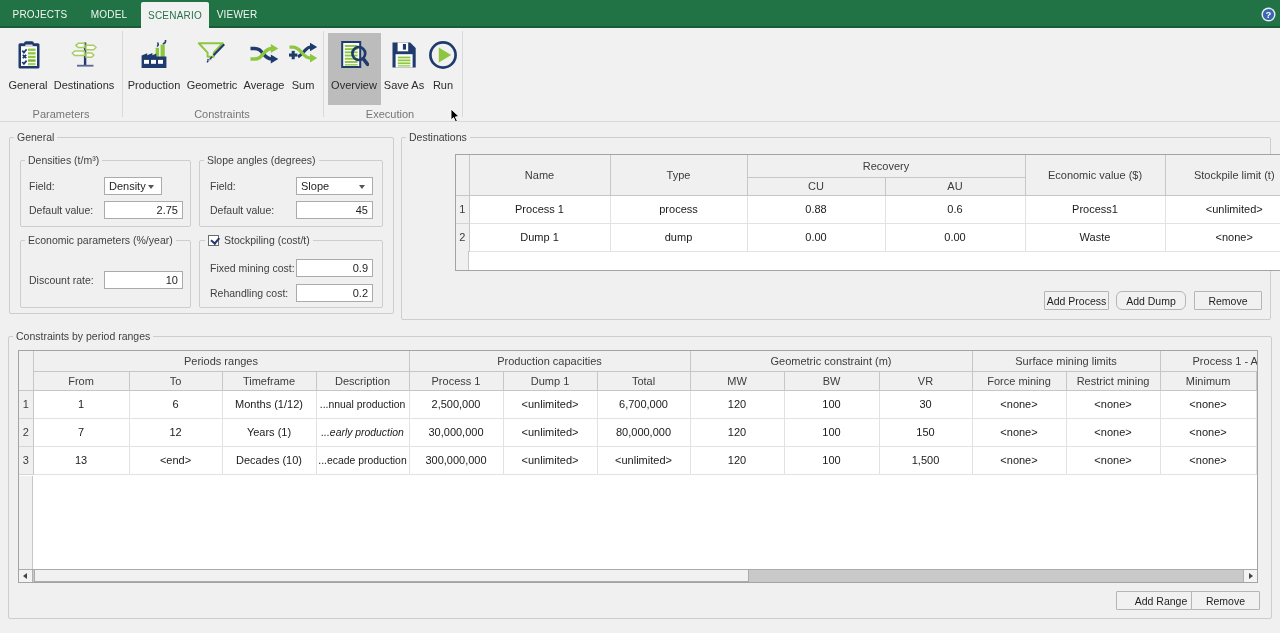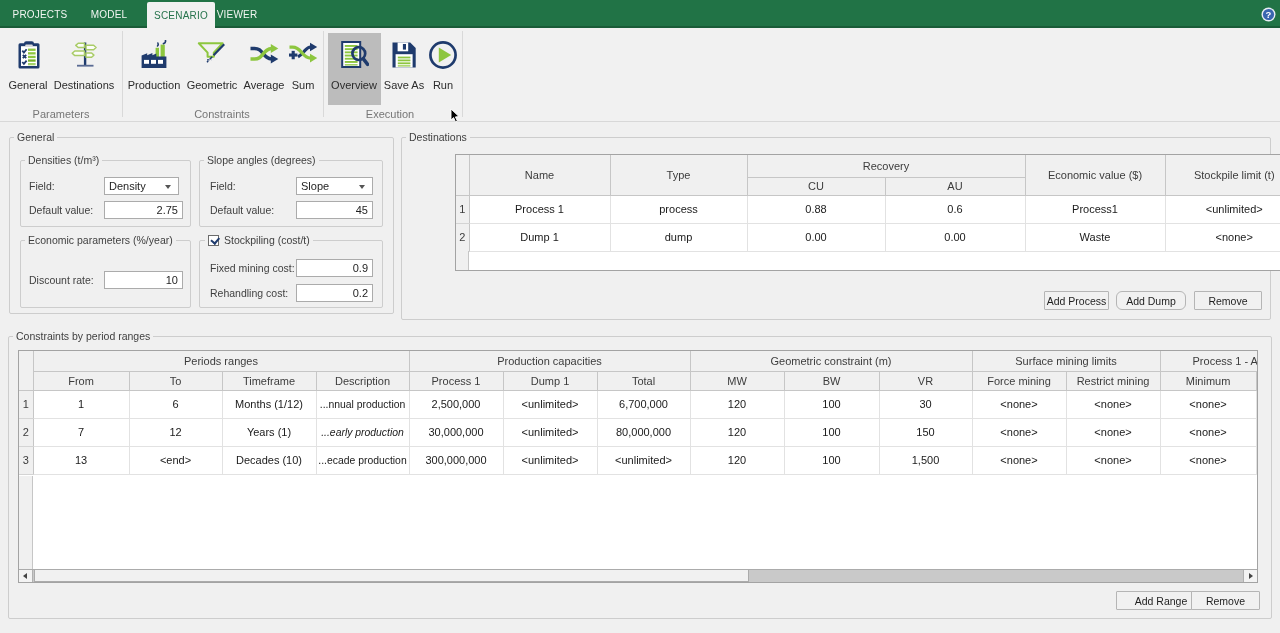--- a/index.html
+++ b/index.html
@@ -3,21 +3,21 @@
 <meta charset="utf-8">
 <style>
 * { margin:0; padding:0; box-sizing:border-box; }
 html,body { width:1280px; height:633px; overflow:hidden; }
 body { font-family:"Liberation Sans", sans-serif; font-size:11px; background:#f0f0f0; color:#1e1e1e; }
 #page { position:relative; width:1280px; height:633px; }
 .abs { position:absolute; }
 
 #topbar { position:absolute; left:0; top:0; width:1280px; height:28px; background:#217346; border-bottom:2px solid #1a5c38; }
 .tab { position:absolute; top:0; height:24px; line-height:29px; color:#f2f6f2; transform:translateX(-50%); white-space:nowrap; font-size:10px; letter-spacing:0.2px; }
-#activetab { position:absolute; left:147px; top:2px; width:68px; height:26px; background:#f1f1f1; border-radius:2px 2px 0 0; text-align:center; line-height:27px; color:#26734c; font-size:10px; letter-spacing:0.2px; }
+#activetab { position:absolute; left:141px; top:2px; width:68px; height:26px; background:#f1f1f1; border-radius:2px 2px 0 0; text-align:center; line-height:27px; color:#26734c; font-size:10px; letter-spacing:0.2px; }
 
 #ribbon { position:absolute; left:0; top:28px; width:1280px; height:94px; background:#f1f1f1; border-bottom:1px solid #d8d8d8; }
 .rsep { position:absolute; top:3px; width:1px; height:86px; background:#d9d9d9; }
 .rlabel { position:absolute; top:80px; transform:translateX(-50%); color:#767676; white-space:nowrap; }
 .rbtn-label { position:absolute; top:51px; transform:translateX(-50%); color:#2b2b2b; white-space:nowrap; }
 .ricon { position:absolute; top:12px; }
 #ovr-sel { position:absolute; left:328px; top:5px; width:53px; height:72px; background:#bcbcbc; }
 
 .fs { position:absolute; border:1px solid #cdcdcd; border-radius:2px; }
 .fs > .lg { position:absolute; top:-7px; left:4px; background:#f0f0f0; padding:0 3px; color:#3f3f3f; white-space:nowrap; line-height:13px; font-size:10.5px; }
@@ -177,21 +177,21 @@
   <div class="fs" style="left:199px; top:160px; width:184px; height:67px;">
     <div class="lg">Slope angles (degrees)</div>
   </div>
   <div class="fs" style="left:20px; top:240px; width:171px; height:68px;">
     <div class="lg">Economic parameters (%/year)</div>
   </div>
   <div class="fs" style="left:199px; top:240px; width:184px; height:68px;">
     <div class="lg" style="left:5px;"><span id="chk"></span>Stockpiling (cost/t)</div>
   </div>
   <div class="lbl" style="left:29px; top:180px;">Field:</div>
-  <div class="inp combo" style="left:104px; top:177px; width:75px; height:18px;">Density<span class="arr"></span></div>
+  <div class="inp combo" style="left:104px; top:177px; width:58px; height:18px;">Density<span class="arr"></span></div>
   <div class="lbl" style="left:29px; top:204px;">Default value:</div>
   <div class="inp num" style="left:104px; top:201px; width:79px; height:18px;">2.75</div>
   <div class="lbl" style="left:210px; top:180px;">Field:</div>
   <div class="inp combo" style="left:296px; top:177px; width:77px; height:18px;">Slope<span class="arr"></span></div>
   <div class="lbl" style="left:210px; top:204px;">Default value:</div>
   <div class="inp num" style="left:296px; top:201px; width:77px; height:18px;">45</div>
   <div class="lbl" style="left:29px; top:274px;">Discount rate:</div>
   <div class="inp num" style="left:104px; top:271px; width:79px; height:18px;">10</div>
   <div class="lbl" style="left:210px; top:262px;">Fixed mining cost:</div>
   <div class="inp num" style="left:296px; top:259px; width:77px; height:18px;">0.9</div>

